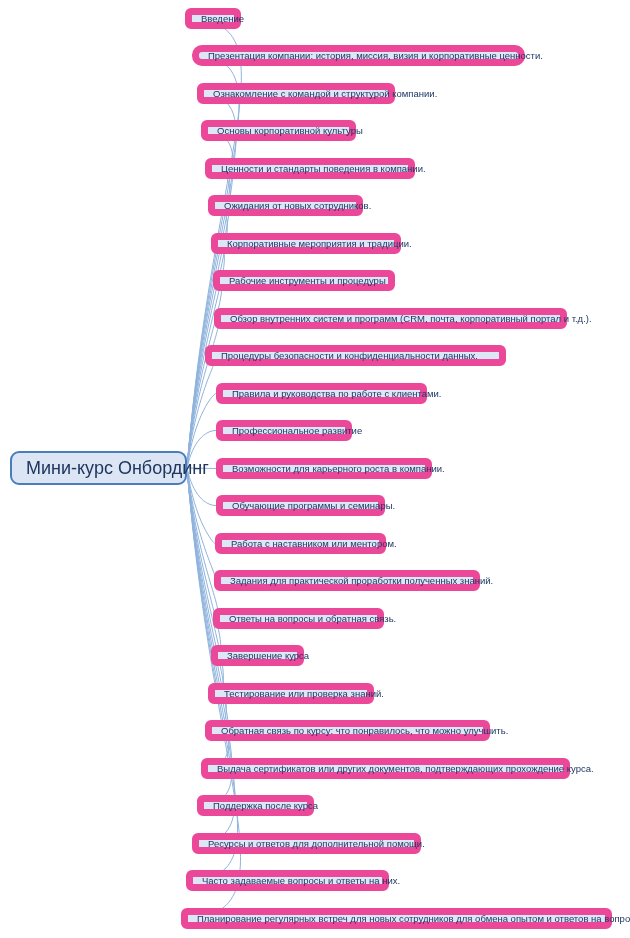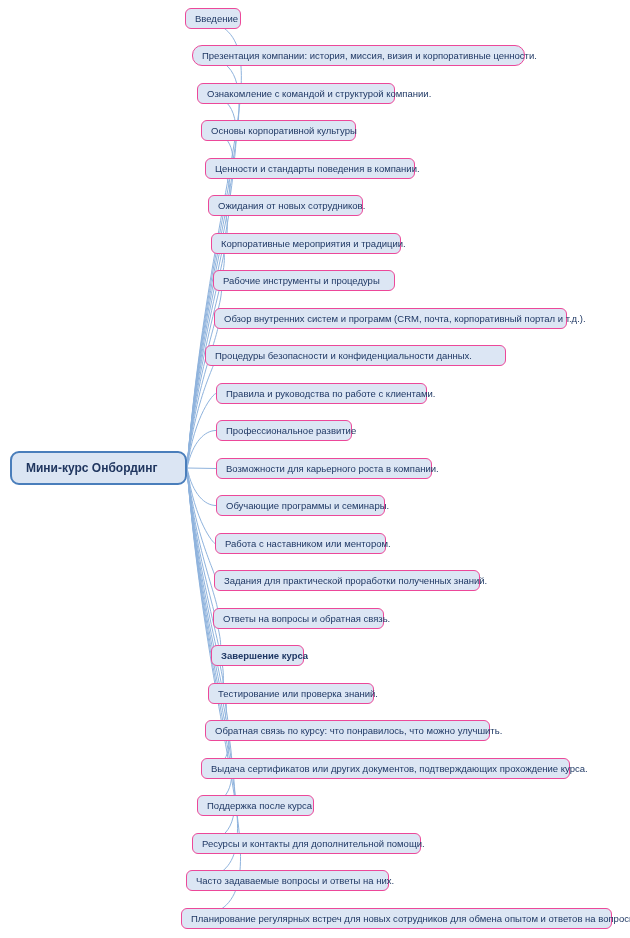--- a/index.html
+++ b/index.html
@@ -29,41 +29,40 @@
     top: 0;
     width: 630px;
     height: 938px;
     pointer-events: none;
   }
 
   .node {
     position: absolute;
     box-sizing: border-box;
     background: #dce6f4;
-    border: 1px solid #ec4899;
+    border: 7px solid #ec4899;
     border-radius: 6px;
     color: #1f3864;
     font-size: 9.5px;
     line-height: 1;
     white-space: nowrap;
     display: flex;
     align-items: center;
     padding: 0 9px;
     height: 21px;
   }
 
   .node.root {
     background: #dbe5f3;
     border: 2px solid #4a7ebb;
     border-radius: 9px;
-    font-size: 12px;
+    font-size: 18px;
     height: 34px;
     padding: 0 14px;
     color: #20365f;
-    font-weight: bold;
   }
 </style>
 </head>
 <body>
 
 <div id="mindmap">
   <svg id="edge-layer" viewBox="0 0 630 938" xmlns="http://www.w3.org/2000/svg">
       <path d="M 187 468 C 213.475 144.36, 295.89 18.5, 185 18.5" fill="none" stroke="#8fb3dd" stroke-width="1"></path>
       <path d="M 187 468 C 211.625 171, 287.75 55.5, 192 55.5" fill="none" stroke="#8fb3dd" stroke-width="1"></path>
       <path d="M 187 468 C 209.725 198.36, 279.39 93.5, 197 93.5" fill="none" stroke="#8fb3dd" stroke-width="1"></path>
@@ -137,37 +136,37 @@
     </div>
     <div class="node" style="left: 215px; top: 533px; width: 171px;">
       <span>Работа с наставником или ментором.</span>
     </div>
     <div class="node" style="left: 214px; top: 570px; width: 266px;">
       <span>Задания для практической проработки полученных знаний.</span>
     </div>
     <div class="node" style="left: 213px; top: 608px; width: 171px;">
       <span>Ответы на вопросы и обратная связь.</span>
     </div>
-    <div class="node" style="left: 211px; top: 645px; width: 93px; font-weight: bold;">
+    <div class="node" style="left: 211px; top: 645px; width: 93px;">
       <span>Завершение курса</span>
     </div>
     <div class="node" style="left: 208px; top: 683px; width: 166px;">
       <span>Тестирование или проверка знаний.</span>
     </div>
     <div class="node" style="left: 205px; top: 720px; width: 285px;">
       <span>Обратная связь по курсу: что понравилось, что можно улучшить.</span>
     </div>
     <div class="node" style="left: 197px; top: 795px; width: 117px;">
       <span>Поддержка после курса</span>
     </div>
     <div class="node" style="left: 201px; top: 758px; width: 369px;">
       <span>Выдача сертификатов или других документов, подтверждающих прохождение курса.</span>
     </div>
     <div class="node" style="left: 192px; top: 833px; width: 229px;">
-      <span>Ресурсы и контакты для дополнительной помощи.</span>
+      <span>Ресурсы и ответов для дополнительной помощи.</span>
     </div>
     <div class="node" style="left: 186px; top: 870px; width: 203px;">
       <span>Часто задаваемые вопросы и ответы на них.</span>
     </div>
     <div class="node" style="left: 181px; top: 908px; width: 431px;">
       <span>Планирование регулярных встреч для новых сотрудников для обмена опытом и ответов на вопросы.</span>
     </div>
   </div>
 
 </body></html>

